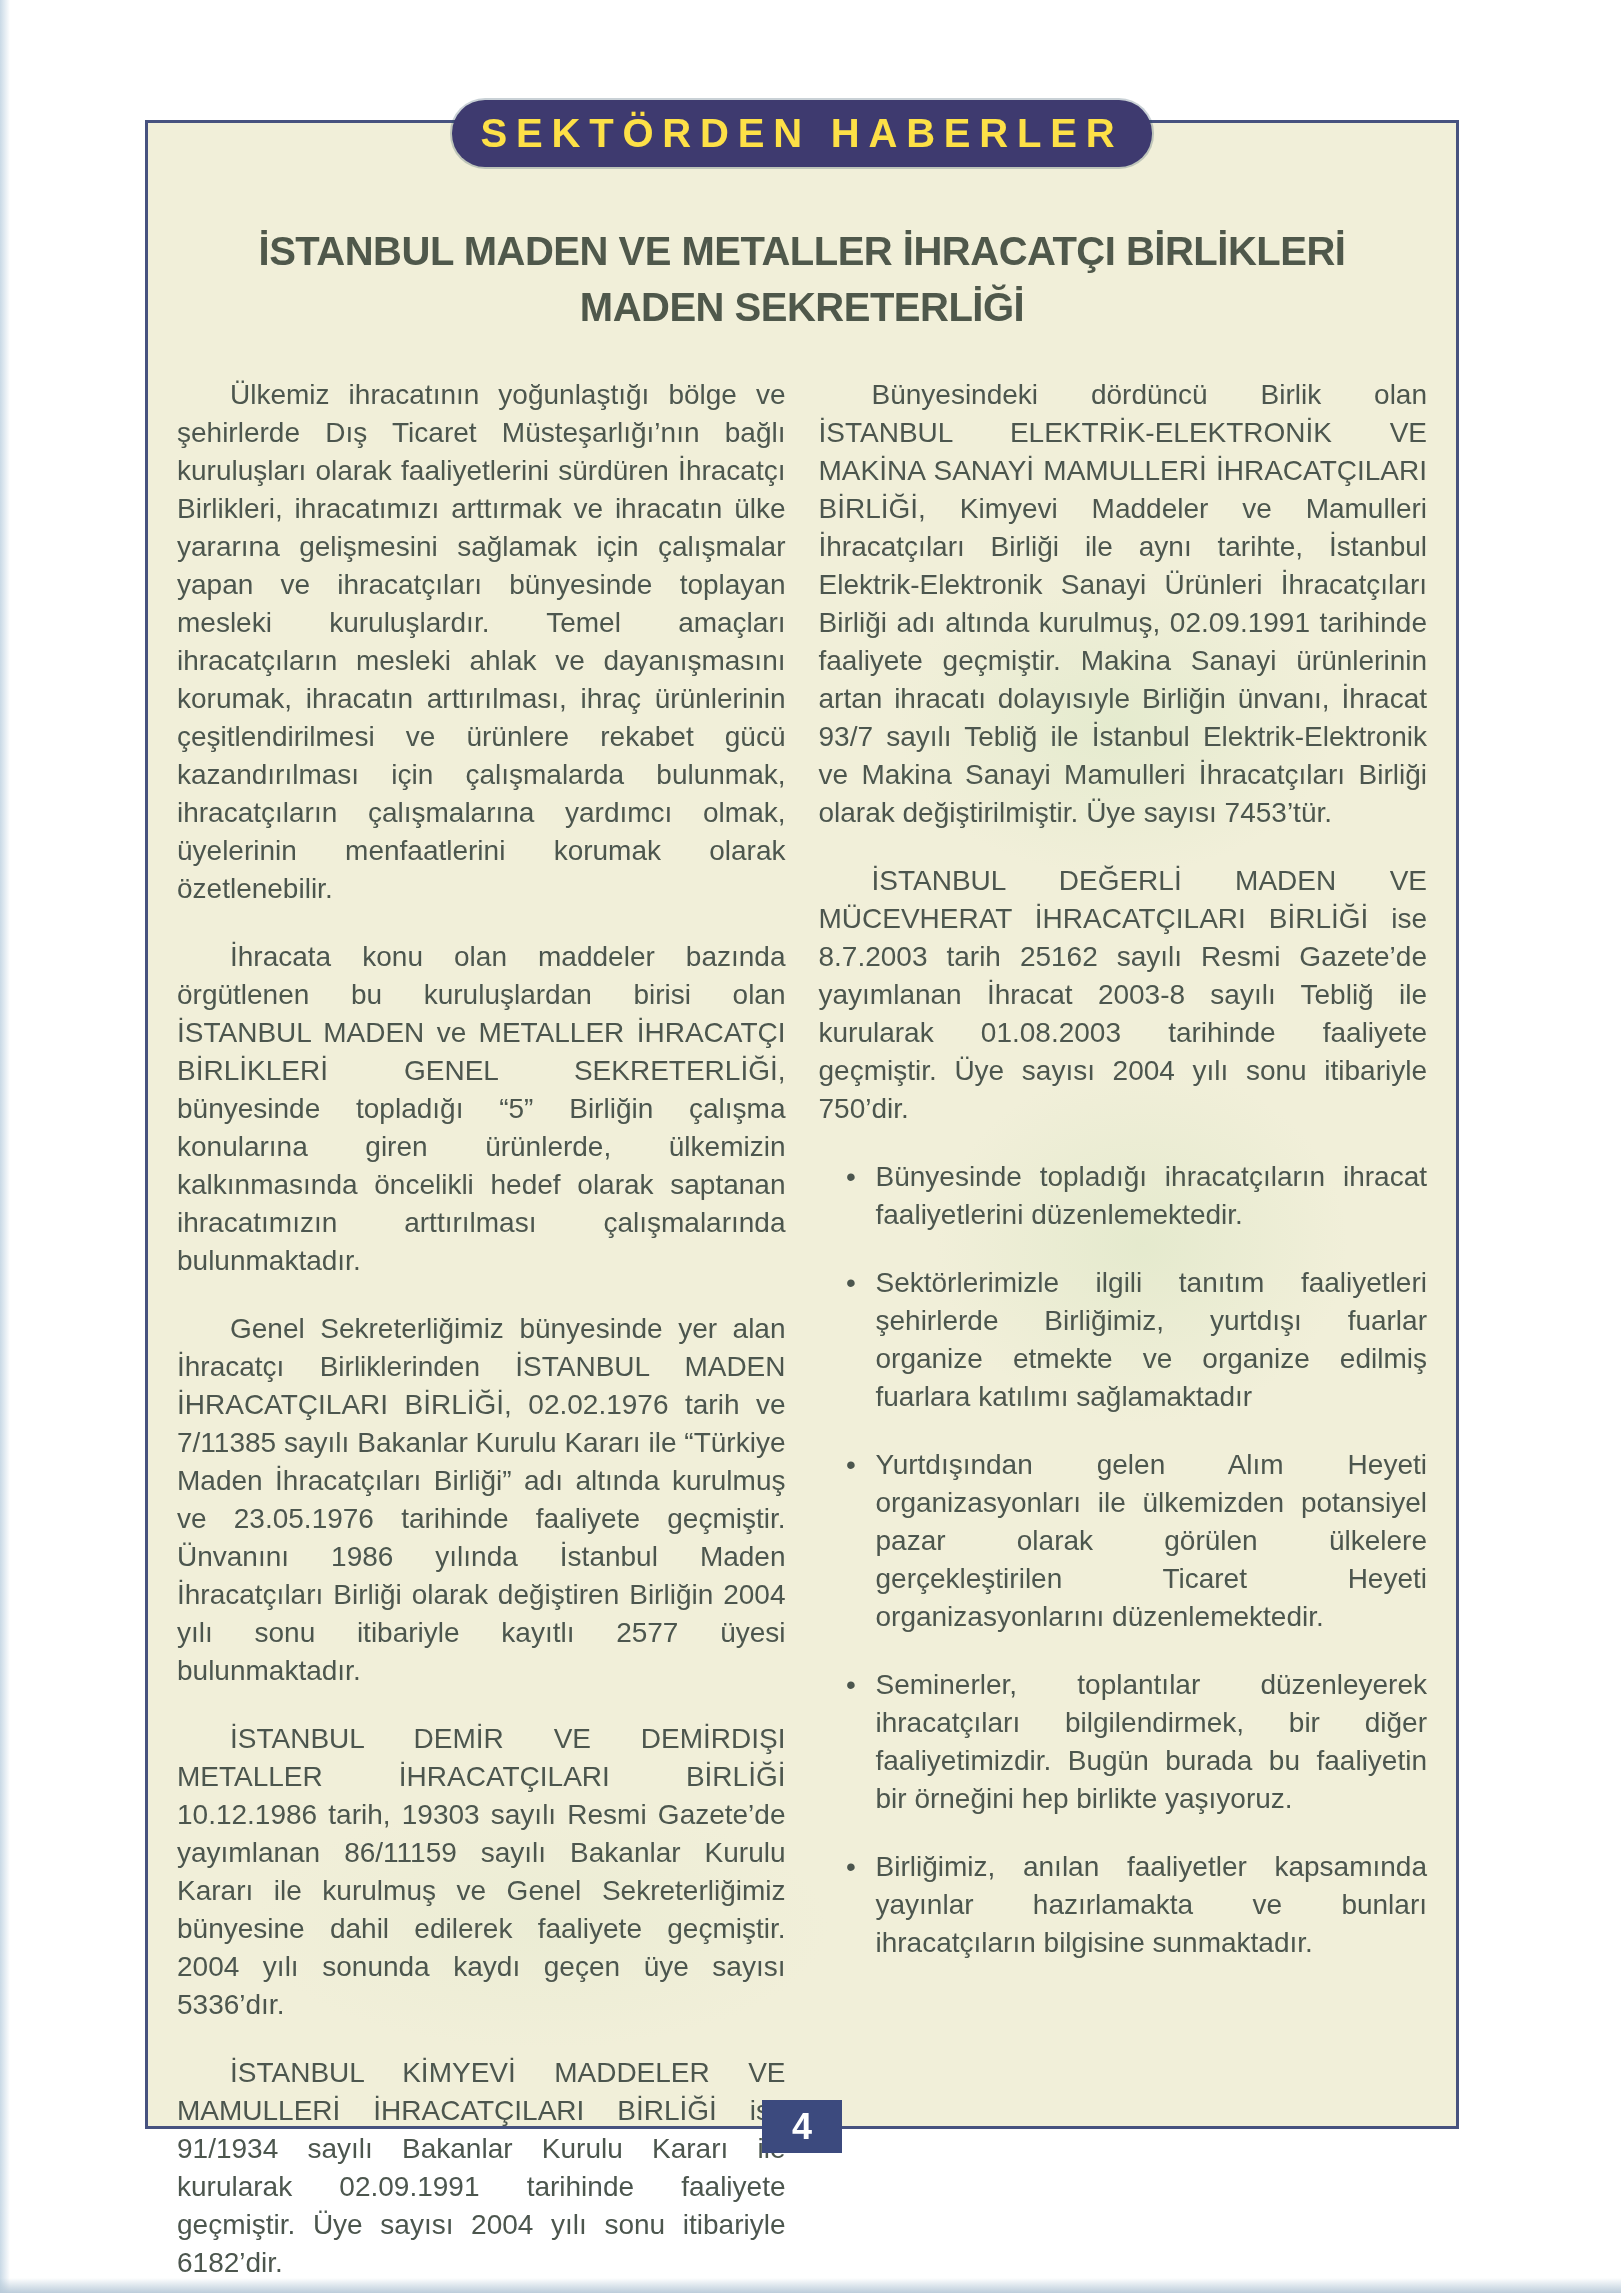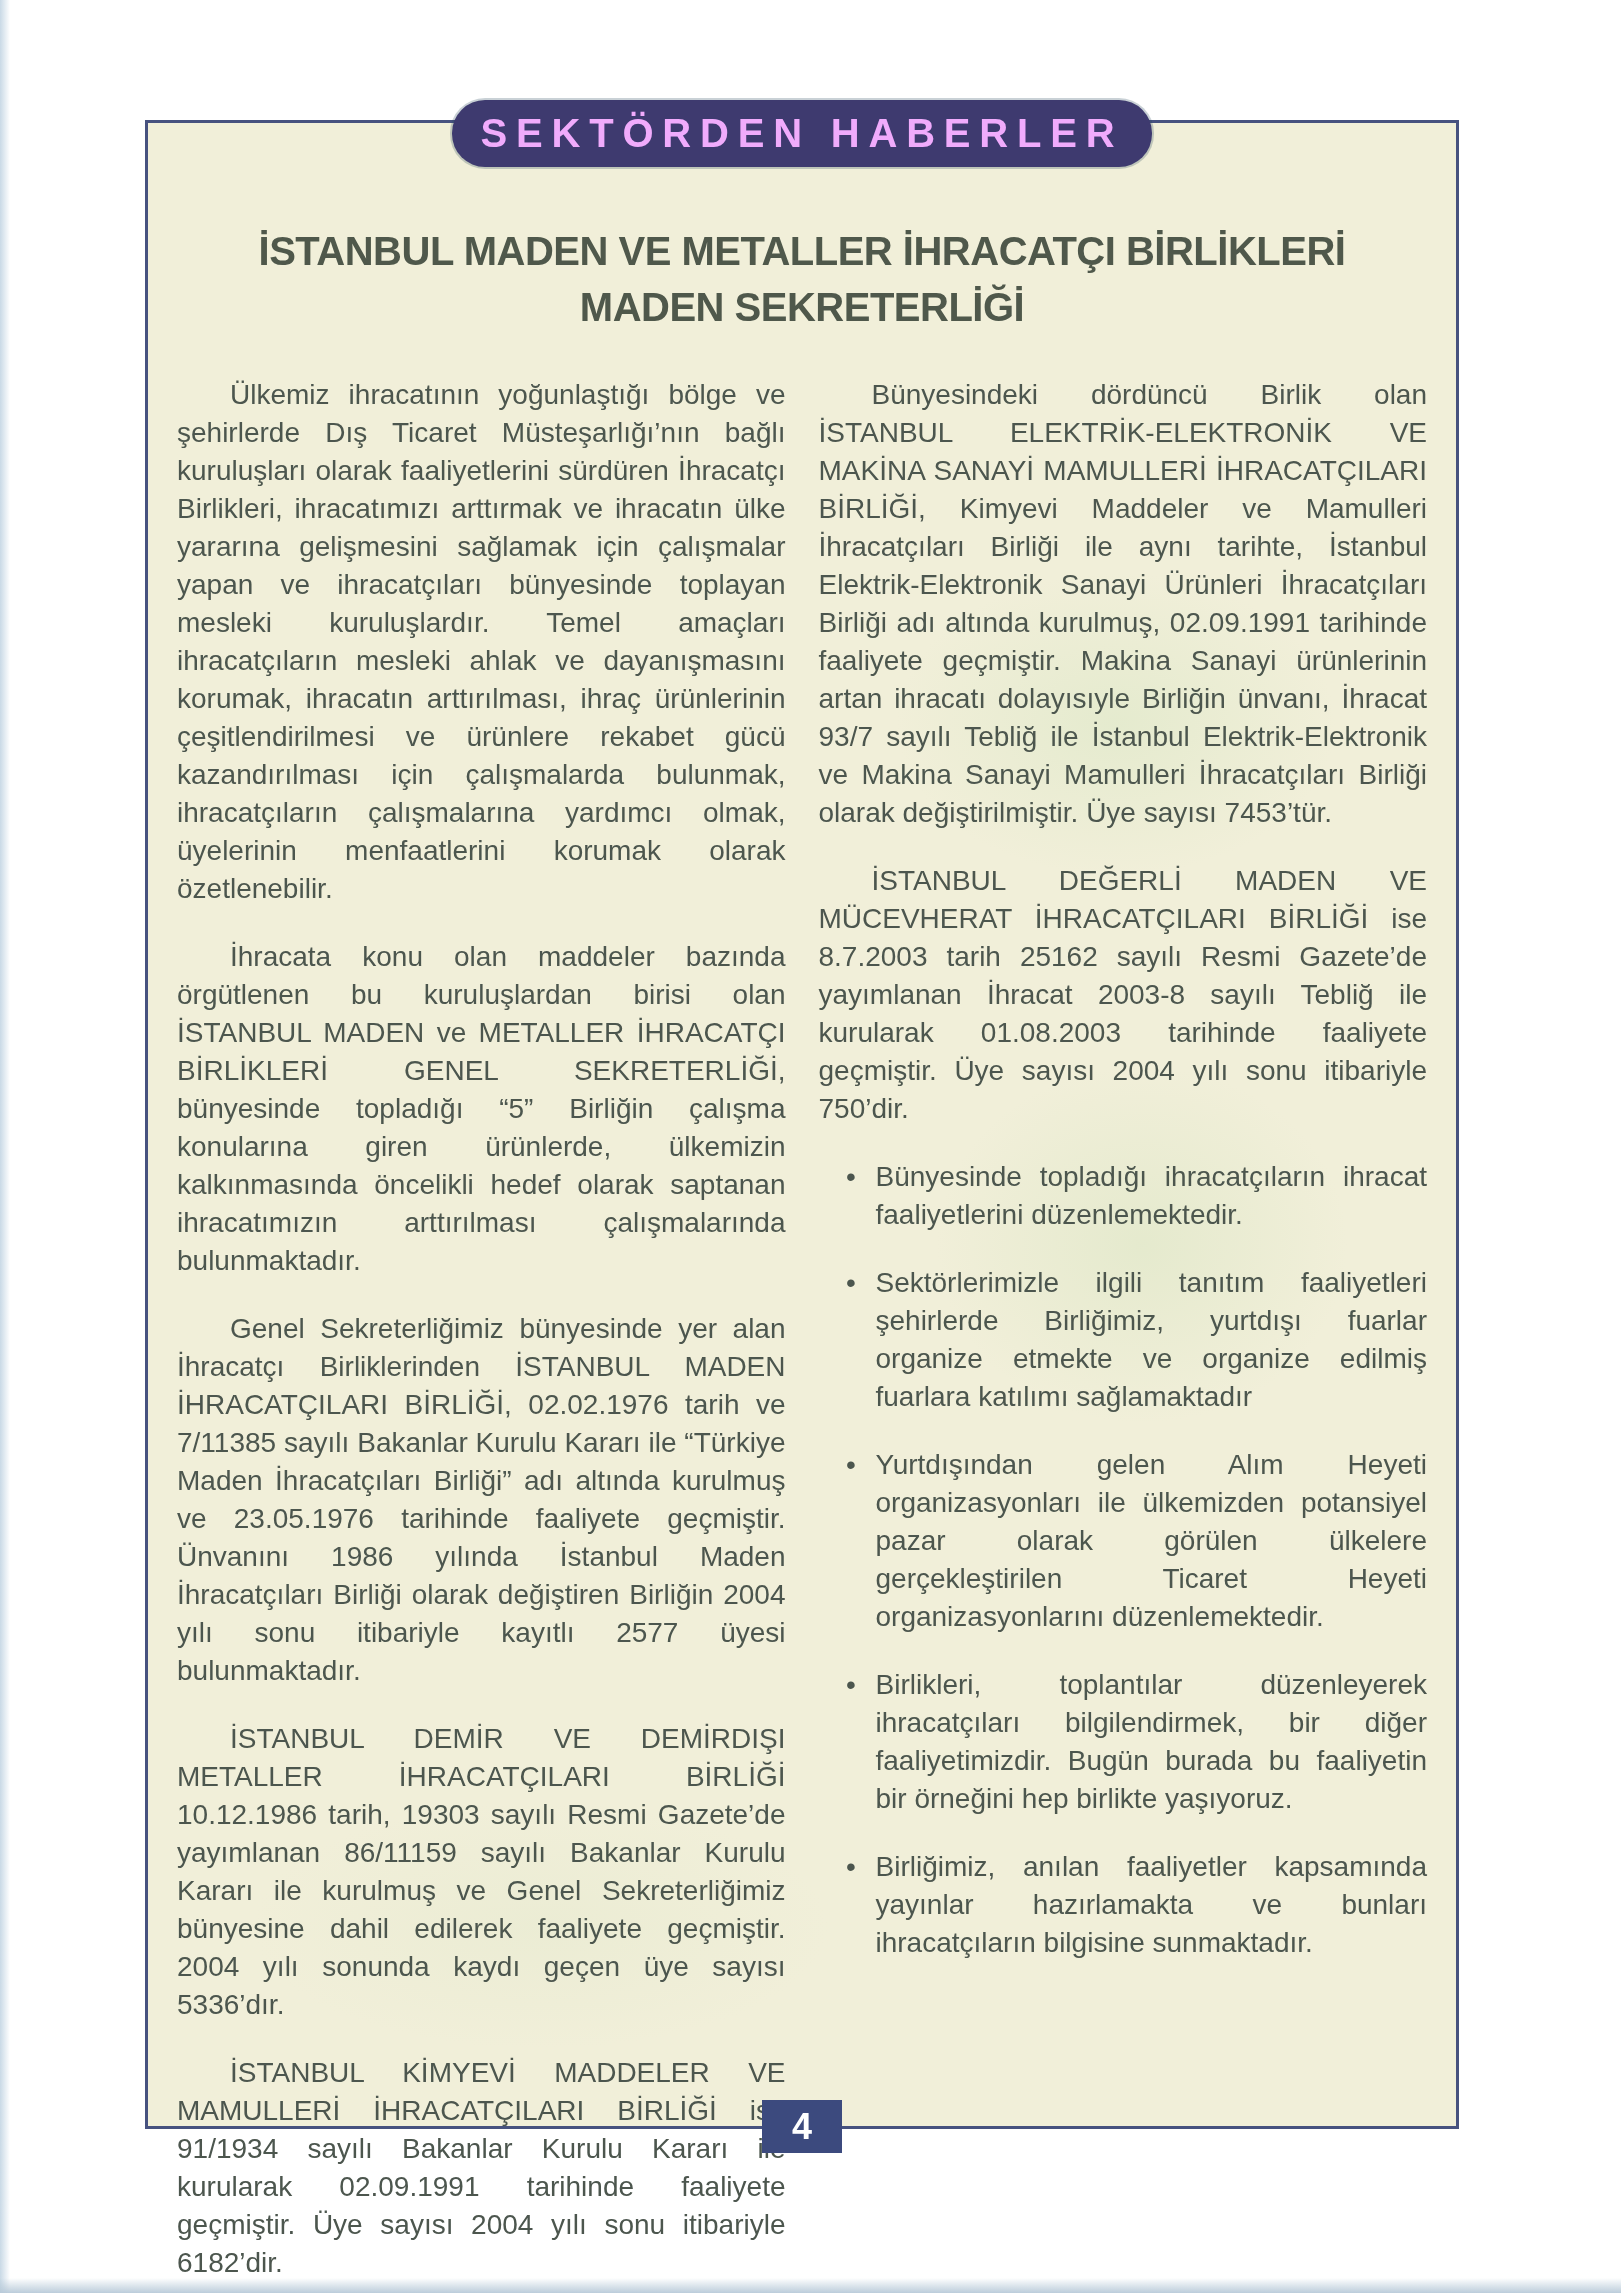--- a/index.html
+++ b/index.html
@@ -41,21 +41,21 @@
     position: absolute;
     left: 50%; top: -23.5px;
     transform: translateX(-50%);
     width: 700px; height: 67px;
     background: #3e3a6f;
     border-radius: 33px;
     box-shadow: 0 0 0 2px rgba(40,70,90,0.25);
     display: flex; align-items: center; justify-content: center;
   }
   .banner-label {
-    color: #f0abfc;
+    color: #fde047;
     font-size: 40px;
     font-weight: 600;
     letter-spacing: 8.8px;
     white-space: nowrap;
   }
   
   .title {
     margin: 100px 29px 4px;
     text-align: center;
     color: #4f584b;
@@ -146,21 +146,21 @@
       <div class="bullet-item">
         <span class="bullet-dot">•</span>
         <span>Sektörlerimizle ilgili tanıtım faaliyetleri şehirlerde Birliğimiz, yurtdışı fuarlar organize etmekte ve organize edilmiş fuarlara katılımı sağlamaktadır</span>
       </div>
       <div class="bullet-item">
         <span class="bullet-dot">•</span>
         <span>Yurtdışından gelen Alım Heyeti organizasyonları ile ülkemizden potansiyel pazar olarak görülen ülkelere gerçekleştirilen Ticaret Heyeti organizasyonlarını düzenlemektedir.</span>
       </div>
       <div class="bullet-item">
         <span class="bullet-dot">•</span>
-        <span>Birlikleri, toplantılar düzenleyerek ihracatçıları bilgilendirmek, bir diğer faaliyetimizdir. Bugün burada bu faaliyetin bir örneğini hep birlikte yaşıyoruz.</span>
+        <span>Seminerler, toplantılar düzenleyerek ihracatçıları bilgilendirmek, bir diğer faaliyetimizdir. Bugün burada bu faaliyetin bir örneğini hep birlikte yaşıyoruz.</span>
       </div>
       <div class="bullet-item">
         <span class="bullet-dot">•</span>
         <span>Birliğimiz, anılan faaliyetler kapsamında yayınlar hazırlamakta ve bunları ihracatçıların bilgisine sunmaktadır.</span>
       </div>
     </div>
 
   </div>
 
   <div class="pagenum">

